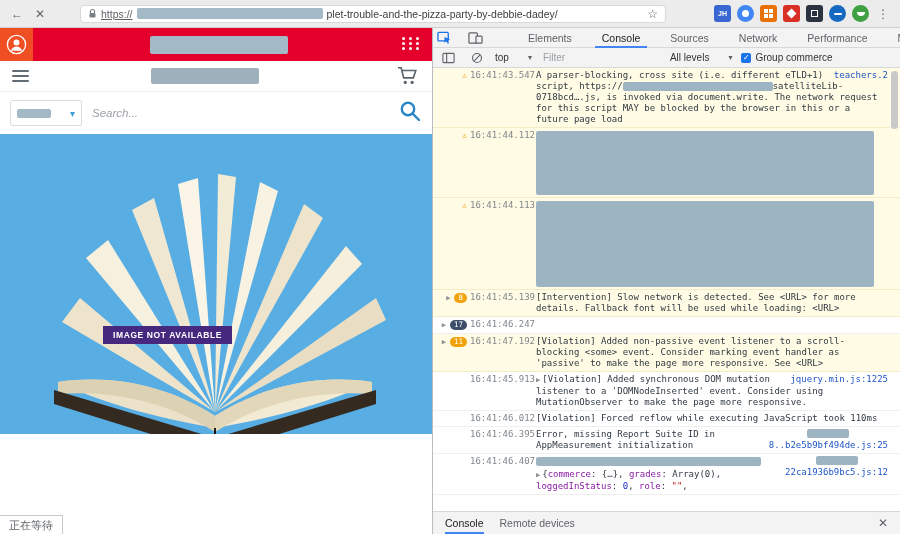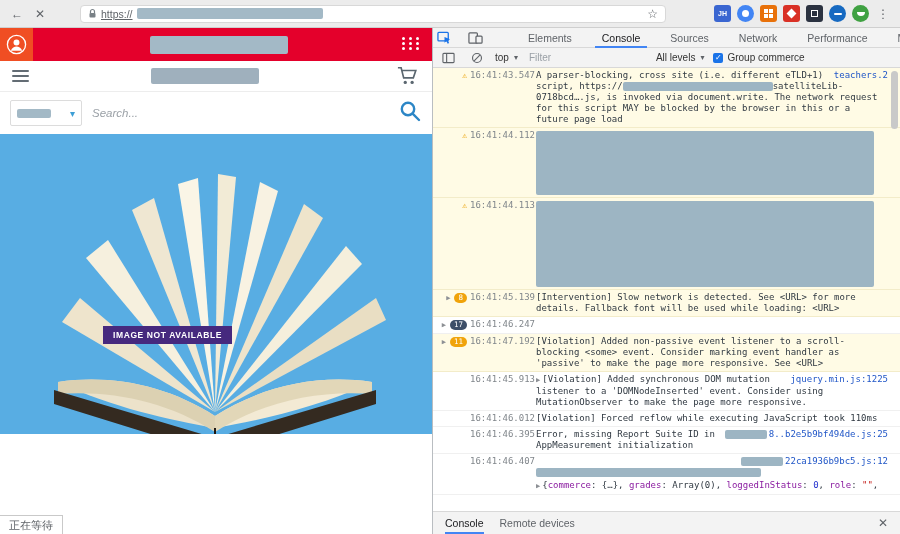--- a/index.html
+++ b/index.html
@@ -71,21 +71,21 @@
   .dt-icon{width:19px;height:17px;display:flex;align-items:center;justify-content:center;}
   .dt-sep{width:1px;height:13px;background:#cfcfcf;margin:0 3px;}
   .dt-tab{font-size:10.5px;color:#5f6368;padding:0 7px;height:20px;line-height:20px;}
   .dt-tab.sel{color:#202124;border-bottom:2px solid #4285f4;}
   .dt-more{color:#5f6368;font-size:10px;margin:0 2px;}
   .err-badge{margin-left:auto;background:#e04a3f;color:#fff;border-radius:50%;min-width:12px;height:12px;
     font-size:8px;line-height:12px;text-align:center;padding:0 1px;}
   .dt-menu,.dt-close{color:#5f6368;font-size:12px;width:16px;text-align:center;}
   .dt-toolbar{height:20px;background:#f3f3f3;border-bottom:1px solid #d8d8d8;display:flex;align-items:center;
     padding:0 6px;gap:9px;flex:0 0 auto;font-size:10px;color:#333;}
-  .frame-sel,.levels{display:flex;gap:5px;align-items:center;}
+  .frame-sel,.levels{display:flex;gap:19px;align-items:center;}
   .tb-caret{color:#5f6368;font-size:8px;}
   .filter-input{width:120px;border:none;background:transparent;font-size:10px;outline:none;color:#333;
     font-family:"Liberation Sans",sans-serif;}
   .filter-input::placeholder{color:#9aa0a6;}
   .group-sim{display:flex;align-items:center;gap:4px;}
   .cbx{width:10px;height:10px;background:#1a73e8;border-radius:2px;color:#fff;font-size:8px;line-height:10px;
     text-align:center;}
 
   .dt-console{flex:1;overflow:hidden;position:relative;font-family:"DejaVu Sans Mono",monospace;
     font-size:9px;line-height:11px;color:#303942;background:#fff;}
@@ -93,21 +93,21 @@
   .crow.warn{background:#fffbe5;border-bottom-color:#f3ecc9;}
   .gut{flex:0 0 33px;display:flex;justify-content:flex-end;align-items:flex-start;gap:2px;padding-right:3px;padding-top:1px;}
   .wic{color:#e9a100;font-size:8px;line-height:10px;}
   .exp{color:#8d9095;font-size:7px;line-height:11px;margin-right:2px;}
   .badge{border-radius:6px;padding:0 4px;font-size:7.5px;line-height:10px;height:10px;color:#fff;display:inline-block;}
   .b-warn{background:#f0a30a;}
   .b-info{background:#3d4f68;}
   .ctime{flex:0 0 66px;color:#80868b;}
   .cmsg{flex:1;min-width:0;}
   .srclink{float:right;color:#2056c7;margin-left:10px;}
-  .flr{float:right;margin-left:8px;display:flex;align-items:center;gap:2px;}
+  .flr{float:right;margin-left:8px;display:flex;align-items:center;gap:2px;flex-direction:column;}
   .redact{background:#9db5c3;display:inline-block;border-radius:2px;vertical-align:middle;}
   .r-inline{width:150px;height:9px;}
   .r-block{width:96%;height:64px;margin-top:1px;}
   .r-block2{width:96%;height:86px;margin-top:1px;}
   .r-sm{width:42px;height:9px;}
   .r-line{width:225px;height:9px;}
   .objprev{margin-top:2px;}
   .cp-key{color:#8a1ba0;} .cp-num{color:#2331cf;} .cp-str{color:#c41a16;} .cp-plain{color:#303942;}
   .scroll-thumb{position:absolute;right:2px;top:3px;width:7px;height:58px;background:#c9c9c9;border-radius:4px;}
 
@@ -123,20 +123,21 @@
 <div class="topbar">
   <span class="tb-btn">←</span>
   <span class="tb-btn">✕</span>
   <div class="omnibox">
     <svg width="9" height="11" viewBox="0 0 9 11">
         <rect x="1.5" y="5" width="6" height="4.5" rx="1" fill="#788086"></rect>
         <path d="M2.5 5V3.5a2 2 0 0 1 4 0V5" stroke="#788086" fill="none" stroke-width="1.2"></path>
       </svg>
     <span class="url-scheme">https://</span>
     <span class="url-redact"></span>
+    <span class="url-path">plet-trouble-and-the-pizza-party-by-debbie-dadey/</span>
     <span class="omni-star">☆</span>
   </div>
   <div class="extensions">
     <div class="ext ext-jh">
         <span>JH</span>
       </div>
     <div class="ext ext-circle">
         <i></i>
       </div>
     <div class="ext ext-grid">

